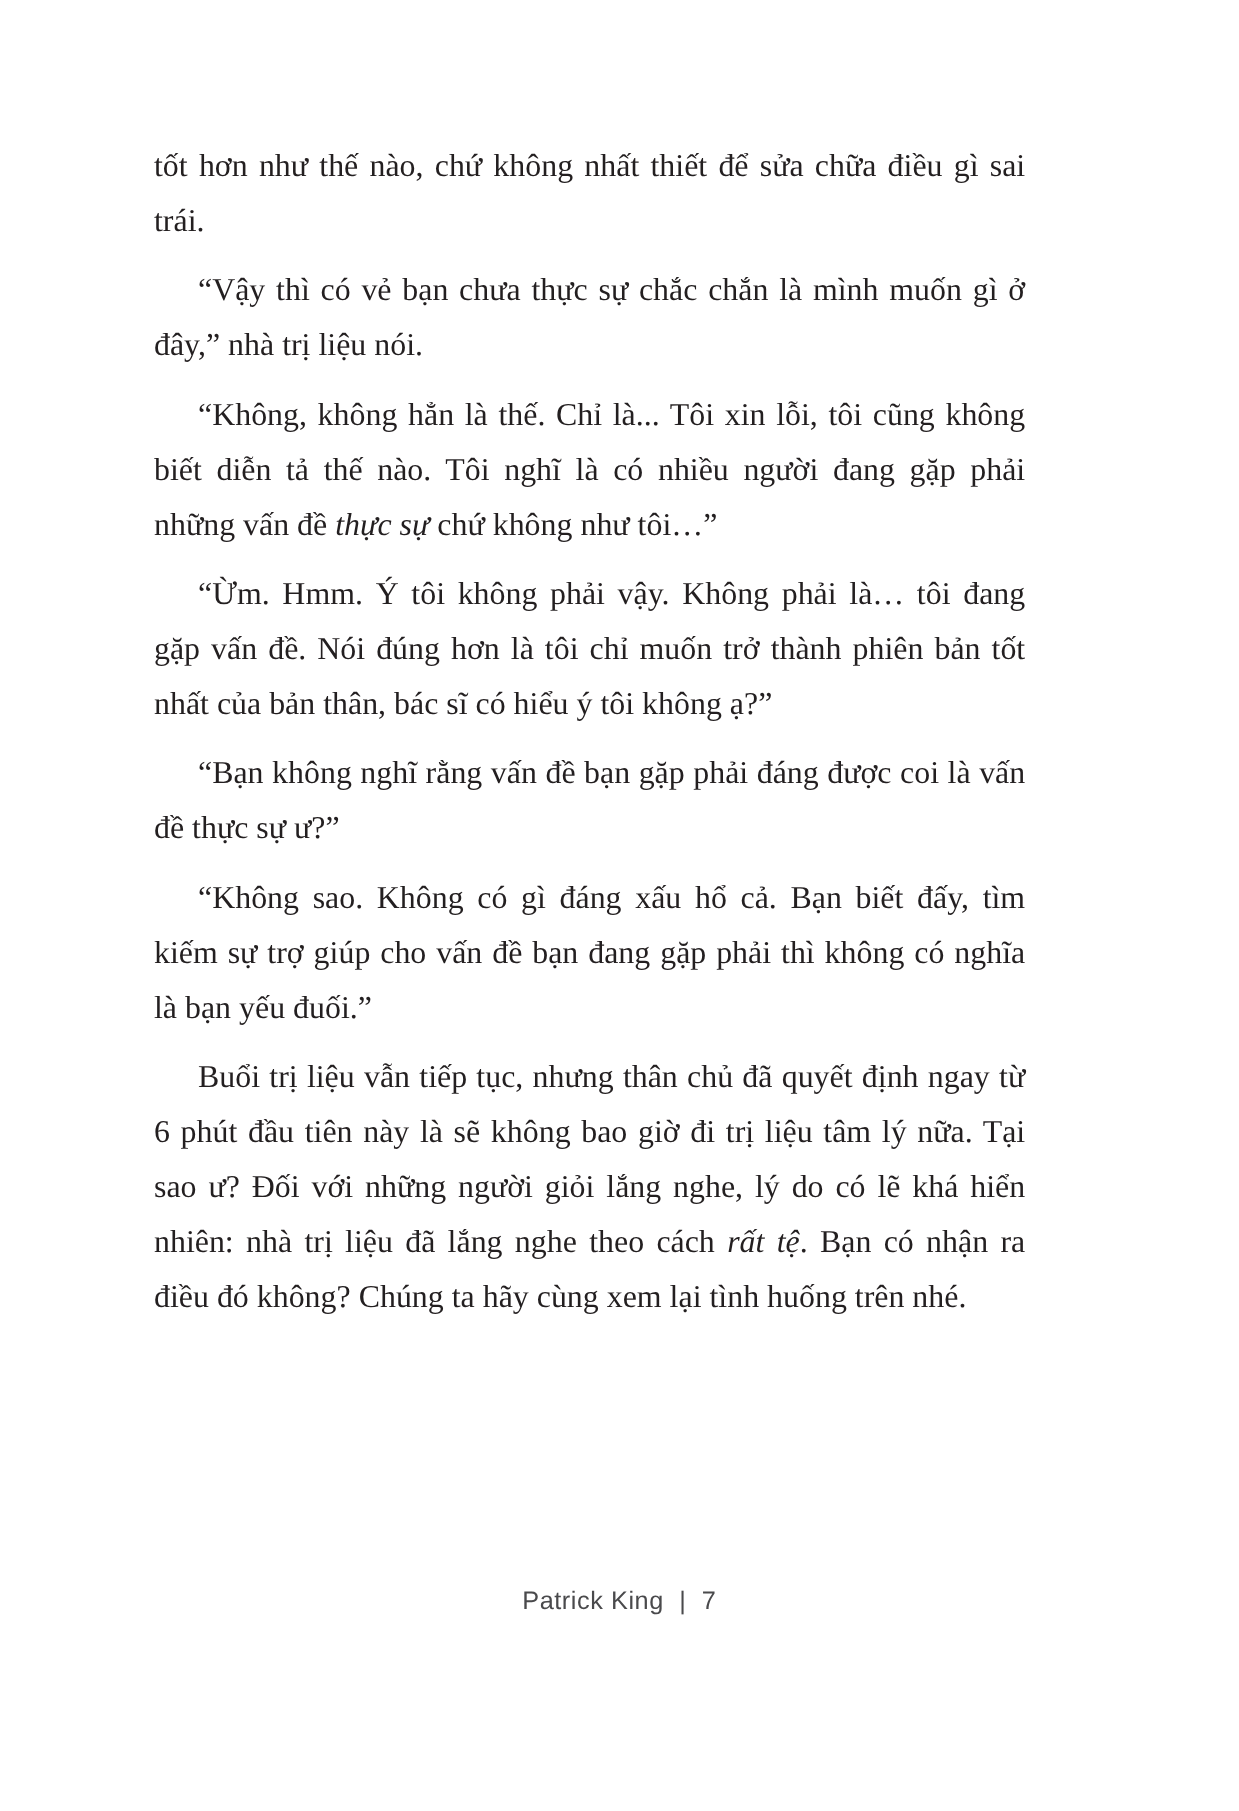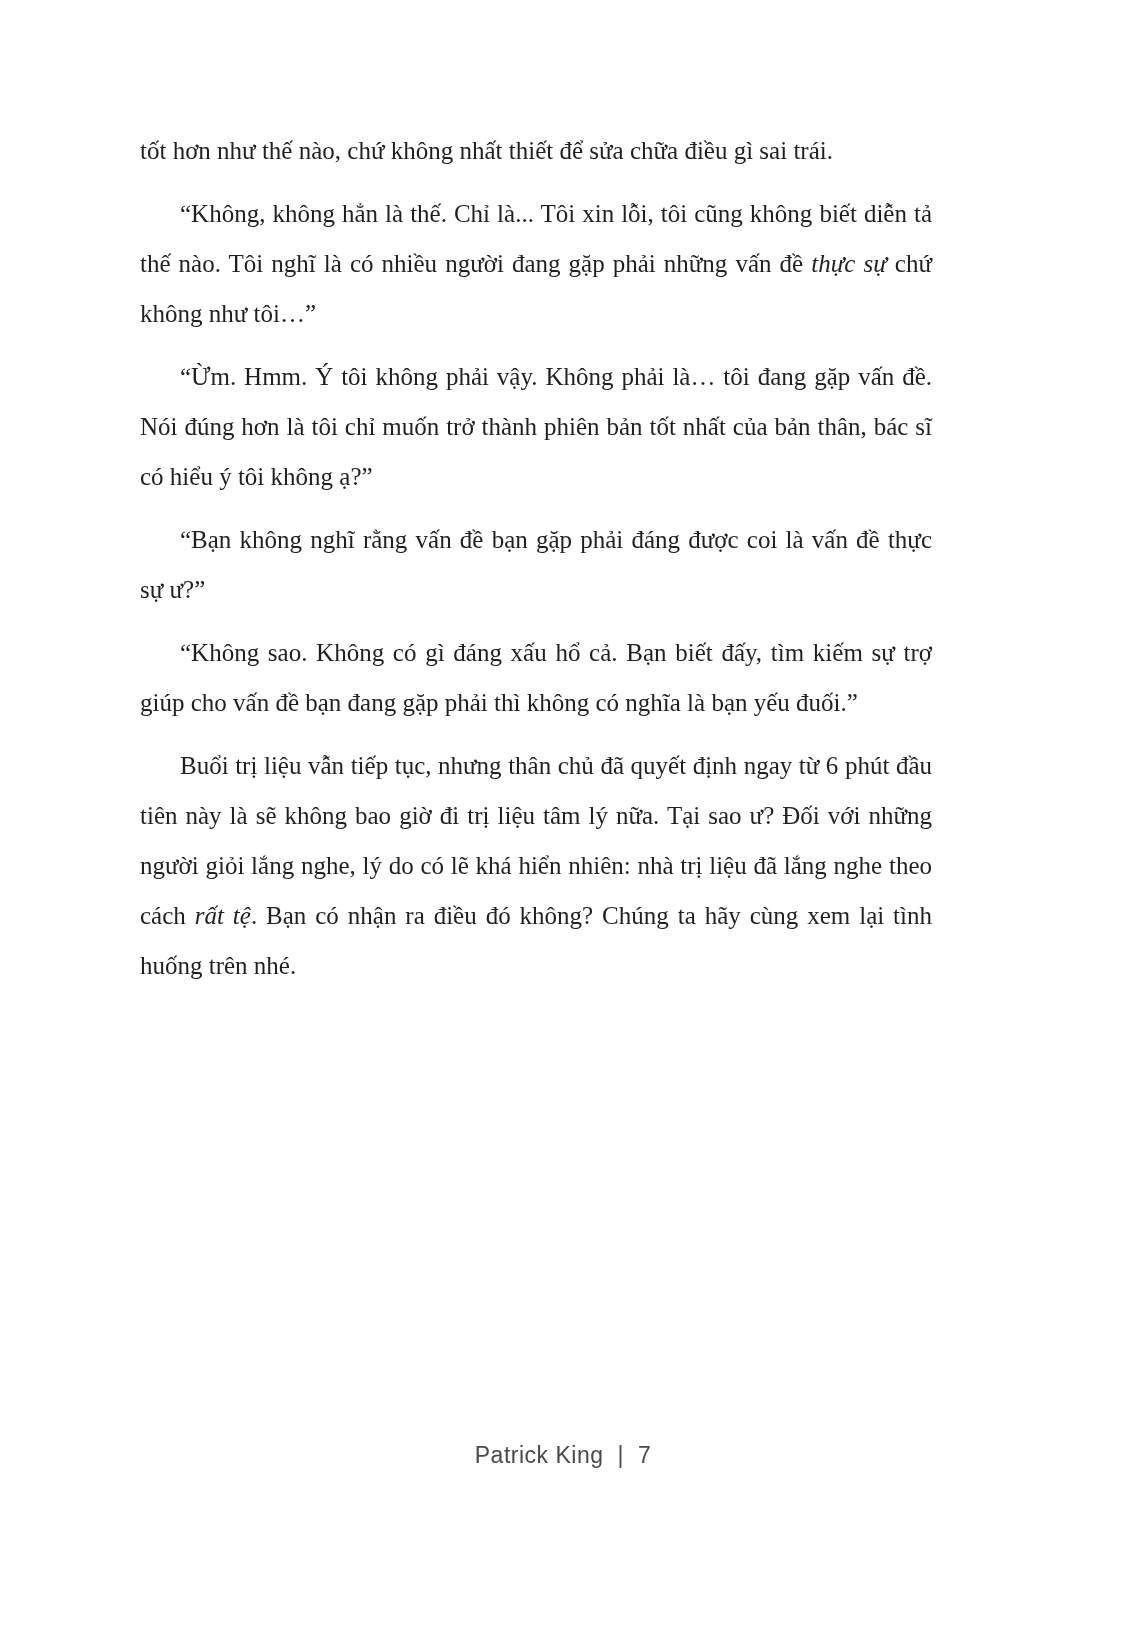--- a/index.html
+++ b/index.html
@@ -14,21 +14,21 @@
     background: #ffffff;
     overflow: hidden;
     font-family: "Liberation Serif", "DejaVu Serif", serif;
     color: #231f20;
   }
   .content {
     position: absolute;
     left: 140px;
     top: 126px;
     width: 792px;
-    font-size: 25px;
+    font-size: 29px;
     line-height: 50px;
     text-align: justify;
   }
   .content p.para {
     margin: 0 0 13px 0;
     text-indent: 40px;
   }
   .content p.para.no-indent {
     text-indent: 0;
   }
@@ -51,20 +51,21 @@
     margin: 0 14px;
     color: #4a4a4c;
   }
 </style>
 </head>
 <body>
 
 <div class="page">
   <div class="content" id="content">
       <p class="para no-indent"><span>tốt hơn như thế nào, chứ không nhất thiết để sửa chữa điều gì sai trái.</span></p>
+      <p class="para"><span>“Vậy thì có vẻ bạn chưa thực sự chắc chắn là mình muốn gì ở đây,” nhà trị liệu nói.</span></p>
       <p class="para"><span>“Không, không hẳn là thế. Chỉ là... Tôi xin lỗi, tôi cũng không biết diễn tả thế nào. Tôi nghĩ là có nhiều người đang gặp phải những vấn đề </span><em>thực sự</em><span> chứ không như tôi…”</span></p>
       <p class="para"><span>“Ừm. Hmm. Ý tôi không phải vậy. Không phải là… tôi đang gặp vấn đề. Nói đúng hơn là tôi chỉ muốn trở thành phiên bản tốt nhất của bản thân, bác sĩ có hiểu ý tôi không ạ?”</span></p>
       <p class="para"><span>“Bạn không nghĩ rằng vấn đề bạn gặp phải đáng được coi là vấn đề thực sự ư?”</span></p>
       <p class="para"><span>“Không sao. Không có gì đáng xấu hổ cả. Bạn biết đấy, tìm kiếm sự trợ giúp cho vấn đề bạn đang gặp phải thì không có nghĩa là bạn yếu đuối.”</span></p>
       <p class="para"><span>Buổi trị liệu vẫn tiếp tục, nhưng thân chủ đã quyết định ngay từ 6 phút đầu tiên này là sẽ không bao giờ đi trị liệu tâm lý nữa. Tại sao ư? Đối với những người giỏi lắng nghe, lý do có lẽ khá hiển nhiên: nhà trị liệu đã lắng nghe theo cách </span><em>rất tệ</em><span>. Bạn có nhận ra điều đó không? Chúng ta hãy cùng xem lại tình huống trên nhé.</span></p>
     </div>
   <div class="footer">
     <span>Patrick King</span><span class="sep">|</span><span>7</span>
   </div>
 </div>

